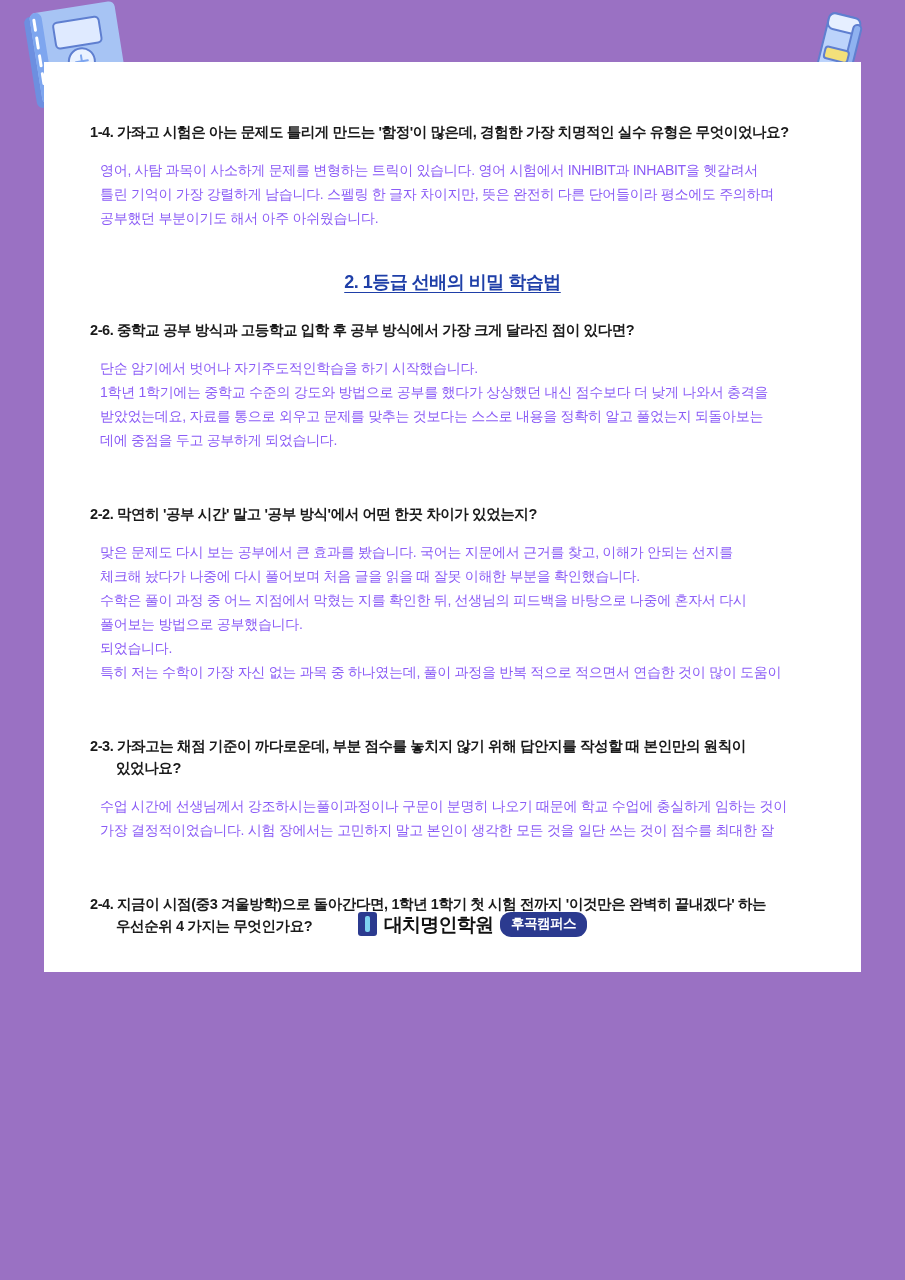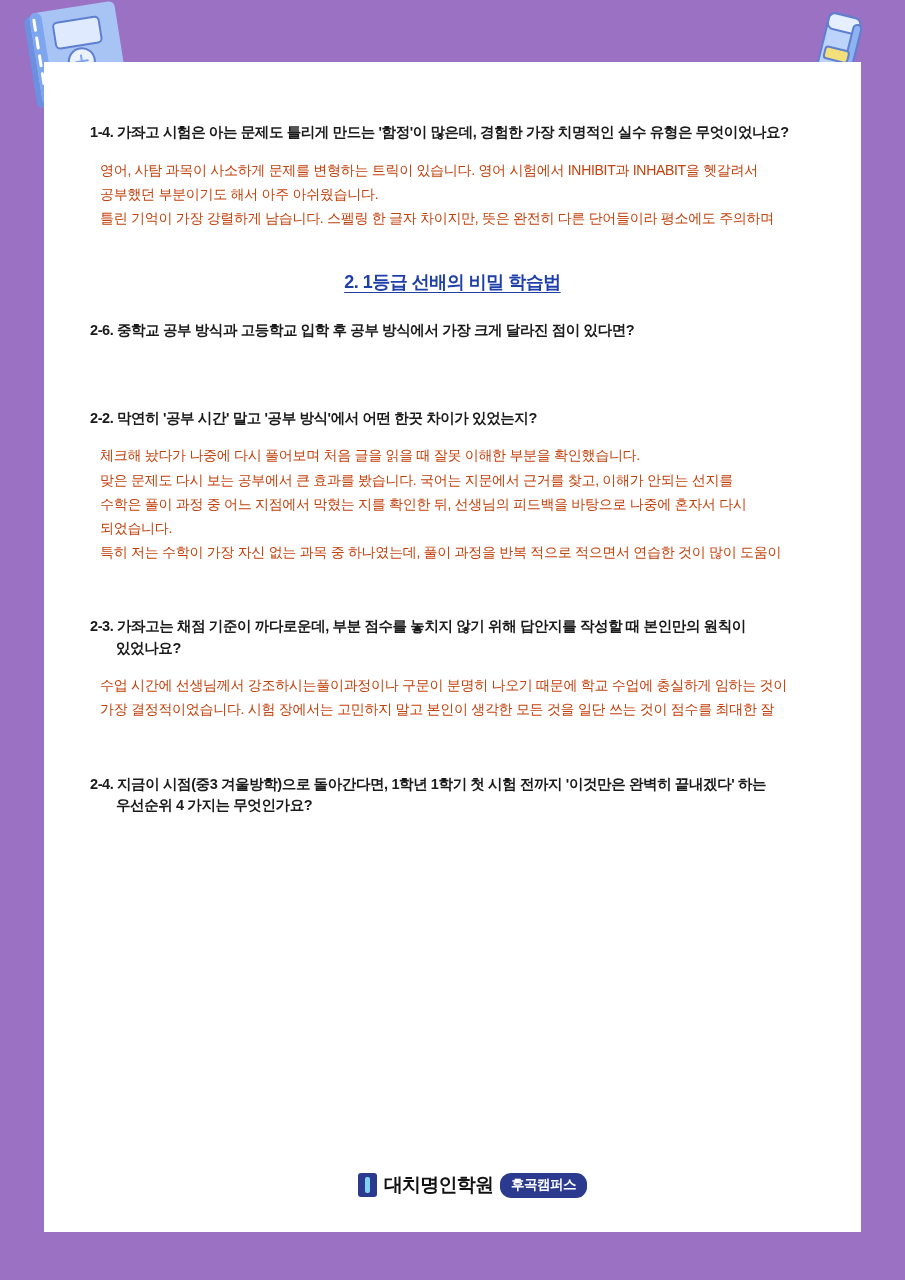--- a/index.html
+++ b/index.html
@@ -21,21 +21,21 @@
     inset: 0;
     background: linear-gradient(180deg, #9a71c3 0%, #9a71c3 100%);
   }
 
   
   .sheet {
     position: absolute;
     left: 44px;
     top: 62px;
     width: 817px;
-    height: 1170px;
+    height: 910px;
     background: #ffffff;
     box-sizing: border-box;
     padding: 60px 46px 0 46px;
   }
 
   
   .notebook-art {
     position: absolute;
     left: 22px;
     top: 4px;
@@ -54,21 +54,21 @@
   
   .q {
     font-size: 14.5px;
     font-weight: bold;
     color: #1a1a1a;
     line-height: 1.5;
     letter-spacing: -0.4px;
   }
   .a {
     font-size: 14px;
-    color: #c2410c;
+    color: #8b5cf6;
     line-height: 1.72;
     letter-spacing: -0.3px;
     padding-left: 10px;
   }
   .a .line { display: block; }
 
   .section-title {
     font-size: 18px;
     font-weight: bold;
     color: #1f3fa8;
@@ -83,21 +83,21 @@
   .gap-l { height: 40px; }
   .gap-xl { height: 52px; }
 
   
   .footer {
     position: absolute;
     left: 0;
     right: 0;
     bottom: 34px;
     display: flex;
-    align-items: center;
+    align-items: flex-start;
     justify-content: center;
     gap: 7px;
     padding-left: 40px;
   }
   .logo-mark {
     width: 19px;
     height: 24px;
     background: #2b3a8f;
     border-radius: 3px;
     position: relative;
@@ -156,38 +156,45 @@
     <path d="M50 104 L56 116 L62 104 Z" fill="#5f7fd0"></path>
   </g>
 </svg>
 
 <div class="sheet">
 
   <div class="q">1-4. 가좌고 시험은 아는 문제도 틀리게 만드는 '함정'이 많은데, 경험한 가장 치명적인 실수 유형은 무엇이었나요?</div>
   <div class="gap-s"></div>
   <div class="a">
     <span class="line">영어, 사탐 과목이 사소하게 문제를 변형하는 트릭이 있습니다. 영어 시험에서 INHIBIT과 INHABIT을 헷갈려서</span>
+    <span class="line">틀린 기억이 가장 강렬하게 남습니다. 스펠링 한 글자 차이지만, 뜻은 완전히 다른 단어들이라 평소에도 주의하며</span>
     <span class="line">공부했던 부분이기도 해서 아주 아쉬웠습니다.</span>
-    <span class="line">틀린 기억이 가장 강렬하게 남습니다. 스펠링 한 글자 차이지만, 뜻은 완전히 다른 단어들이라 평소에도 주의하며</span>
   </div>
 
   <div class="gap-l"></div>
   <div class="section-title">2. 1등급 선배의 비밀 학습법</div>
 
   <div class="gap-m"></div>
   <div class="q">2-6. 중학교 공부 방식과 고등학교 입학 후 공부 방식에서 가장 크게 달라진 점이 있다면?</div>
   <div class="gap-s"></div>
+  <div class="a">
+    <span class="line">단순 암기에서 벗어나 자기주도적인학습을 하기 시작했습니다.</span>
+    <span class="line">1학년 1학기에는 중학교 수준의 강도와 방법으로 공부를 했다가 상상했던 내신 점수보다 더 낮게 나와서 충격을</span>
+    <span class="line">받았었는데요, 자료를 통으로 외우고 문제를 맞추는 것보다는 스스로 내용을 정확히 알고 풀었는지 되돌아보는</span>
+    <span class="line">데에 중점을 두고 공부하게 되었습니다.</span>
+  </div>
 
   <div class="gap-xl"></div>
   <div class="q">2-2. 막연히 '공부 시간' 말고 '공부 방식'에서 어떤 한끗 차이가 있었는지?</div>
   <div class="gap-s"></div>
   <div class="a">
+    <span class="line">맞은 문제도 다시 보는 공부에서 큰 효과를 봤습니다. 국어는 지문에서 근거를 찾고, 이해가 안되는 선지를</span>
     <span class="line">체크해 놨다가 나중에 다시 풀어보며 처음 글을 읽을 때 잘못 이해한 부분을 확인했습니다.</span>
-    <span class="line">맞은 문제도 다시 보는 공부에서 큰 효과를 봤습니다. 국어는 지문에서 근거를 찾고, 이해가 안되는 선지를</span>
     <span class="line">수학은 풀이 과정 중 어느 지점에서 막혔는 지를 확인한 뒤, 선생님의 피드백을 바탕으로 나중에 혼자서 다시</span>
+    <span class="line">풀어보는 방법으로 공부했습니다.</span>
     <span class="line">되었습니다.</span>
     <span class="line">특히 저는 수학이 가장 자신 없는 과목 중 하나였는데, 풀이 과정을 반복 적으로 적으면서 연습한 것이 많이 도움이</span>
   </div>
 
   <div class="gap-xl"></div>
   <div class="q">
     <span class="line">2-3. 가좌고는 채점 기준이 까다로운데, 부분 점수를 놓치지 않기 위해 답안지를 작성할 때 본인만의 원칙이</span>
     <span class="line" style="display:block; padding-left:26px;">있었나요?</span>
   </div>
   <div class="gap-s"></div>

